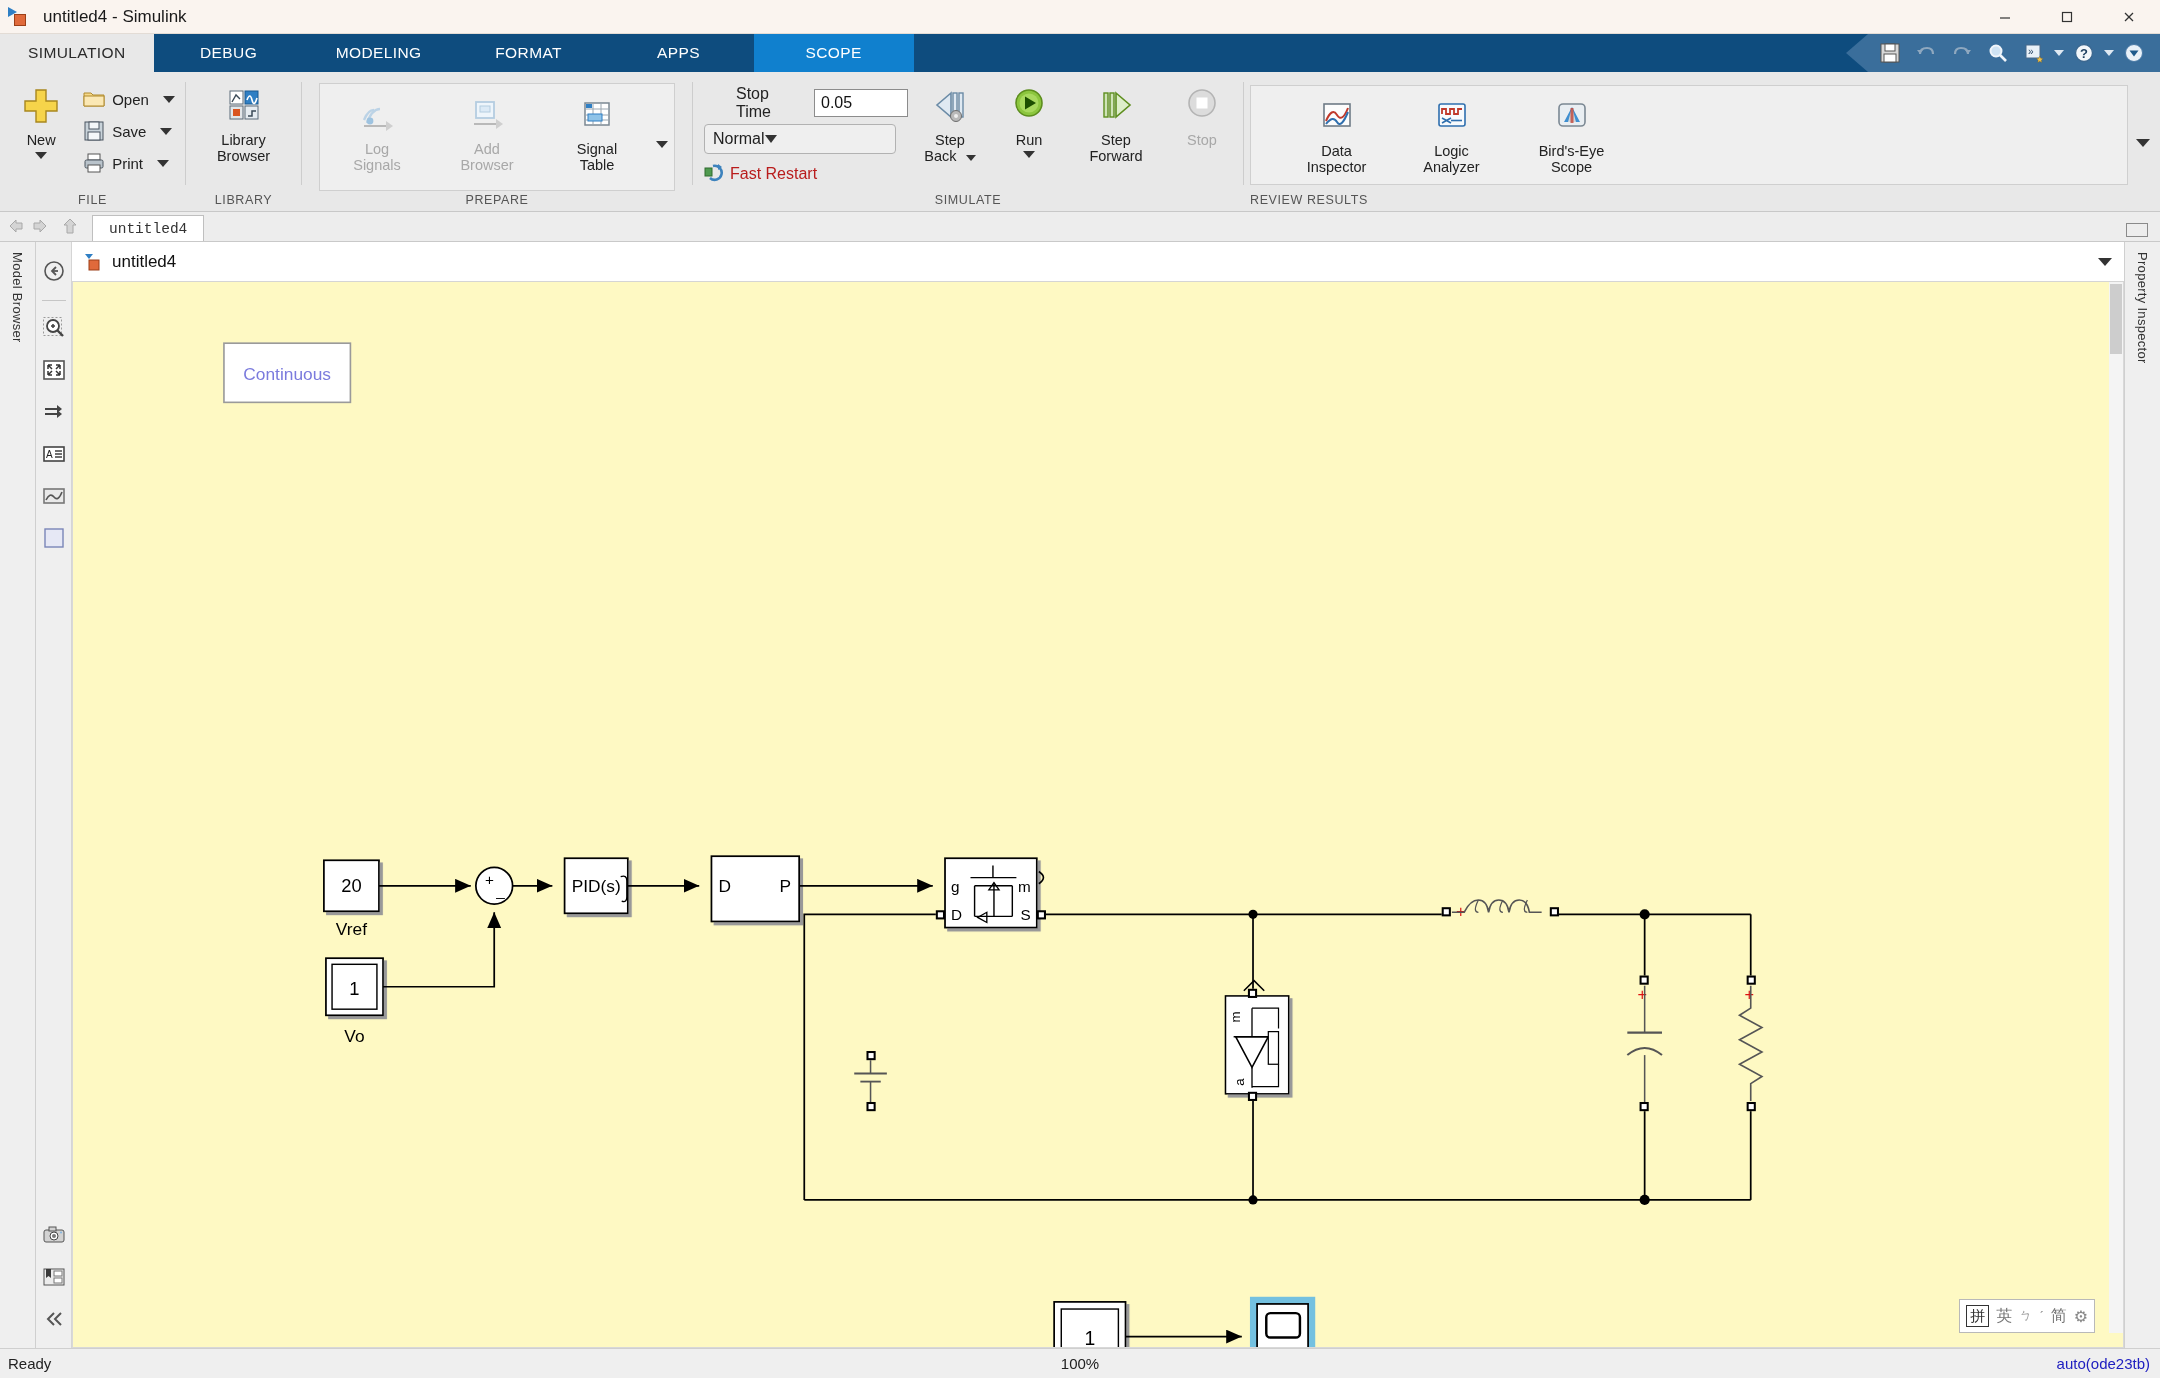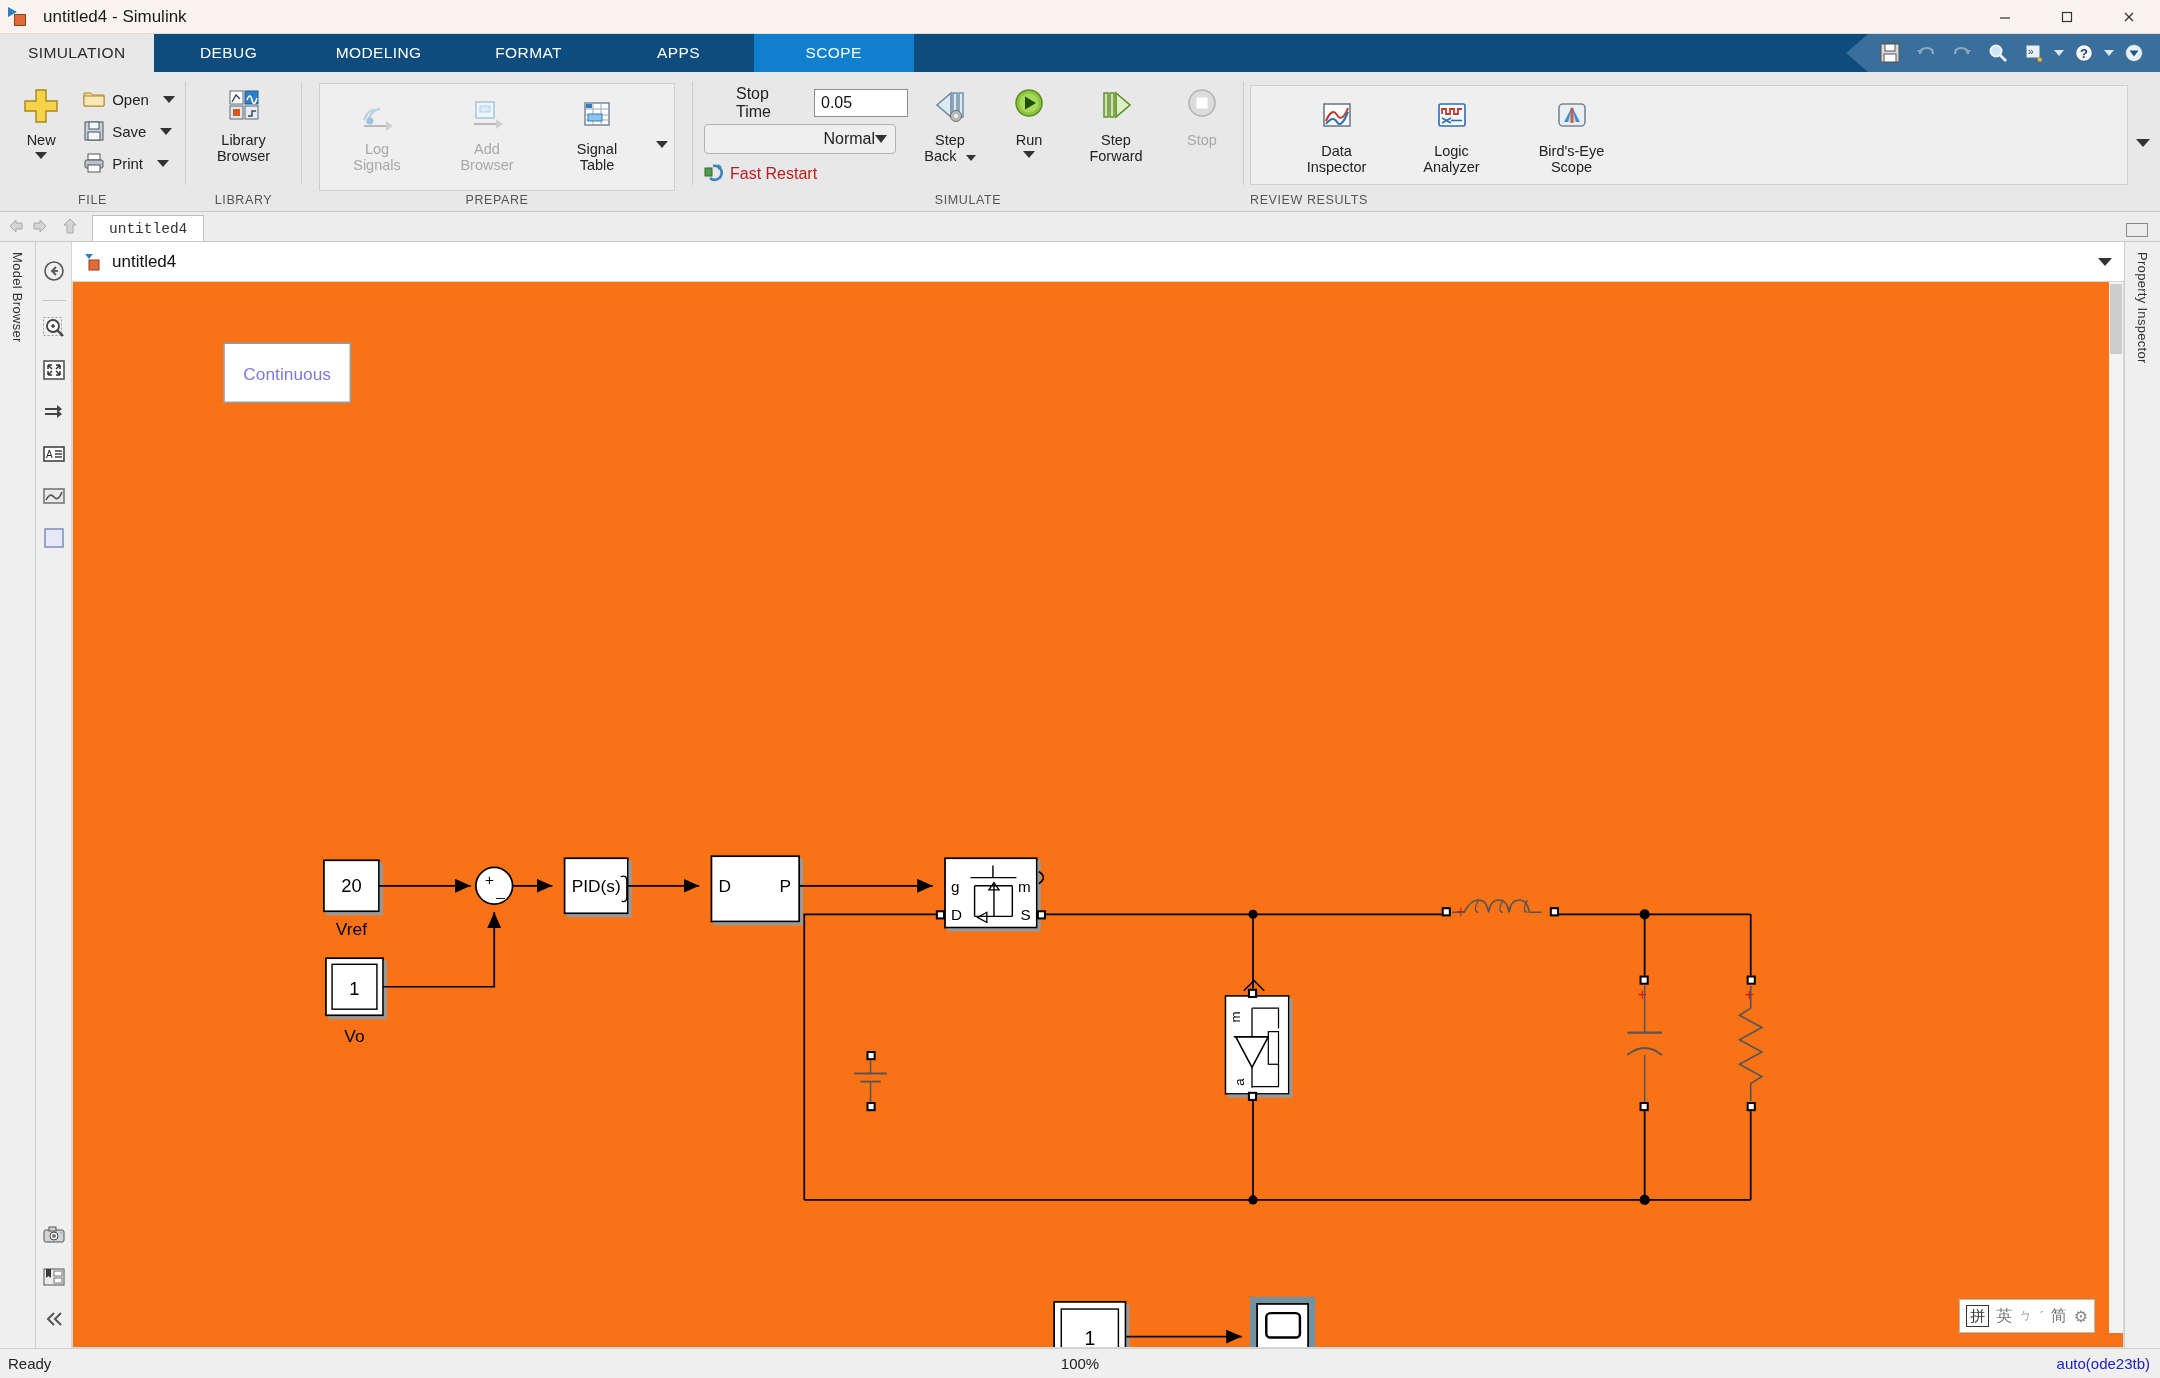--- a/index.html
+++ b/index.html
@@ -52,21 +52,21 @@
 
   .filecol{display:flex;flex-direction:column;justify-content:center;padding-left:10px;padding-top:2px;}
 
   .prepare-panel{border:1px solid #cfcfcf;background:#efefef;height:108px;display:flex;align-items:flex-start;padding:6px 2px 0 2px;margin-top:2px;}
   .panel-caret{width:20px;height:108px;display:flex;align-items:center;justify-content:center;}
 
   .simcol{display:flex;flex-direction:column;padding-top:7px;}
   .stoptime-row{display:flex;align-items:center;height:30px;margin-left:32px;}
   .stoptime-lbl{font-size:16px;color:#222;margin-right:12px;}
   .stoptime-input{width:94px;height:28px;border:1px solid #8c8c8c;background:#fff;font-size:16px;padding:0 6px;font-family:"Liberation Sans",sans-serif;color:#111;}
-  .mode-select{margin-top:6px;width:192px;height:30px;border:1px solid #b2b2b2;border-radius:4px;background:#efefef;display:flex;align-items:center;padding:0 8px;font-size:16px;color:#222;justify-content:flex-end;}
+  .mode-select{margin-top:6px;width:192px;height:30px;border:1px solid #b2b2b2;border-radius:4px;background:#efefef;display:flex;align-items:center;padding:0 8px;font-size:16px;color:#222;justify-content:flex-start;}
   .fast-row{margin-top:8px;display:flex;align-items:center;}
   .fast-lbl{font-size:16px;color:#b91c1c;margin-left:4px;}
 
   .review-panel{border:1px solid #cfcfcf;background:#efefef;height:100px;display:flex;align-items:flex-start;padding:6px 14px 0 14px;margin-top:4px;}
 
   .ribbon-expand{position:absolute;right:8px;top:62px;width:18px;height:18px;display:flex;align-items:center;justify-content:center;}
 
   
   .modelbar{height:30px;background:#ededed;display:flex;align-items:flex-end;border-bottom:1px solid #c9c9c9;position:relative;}
   .navico{width:28px;height:26px;display:flex;align-items:center;justify-content:center;margin-bottom:2px;}
@@ -78,21 +78,21 @@
   .sidestrip{width:36px;background:#efefef;border-right:1px solid #cfcfcf;display:flex;flex-direction:column;align-items:center;position:relative;}
   .sidestrip.left{width:36px;}
   .vlabel{writing-mode:vertical-rl;font-size:13px;color:#333;white-space:nowrap;margin-top:10px;letter-spacing:.3px;}
 
   .canvascol{flex:1;display:flex;flex-direction:column;min-width:0;background:#fff;}
   .titlestrip{height:40px;background:#fff;border-bottom:1px solid #d5d5d5;display:flex;align-items:center;padding-left:12px;position:relative;}
   .titlestrip .mico{width:20px;height:20px;position:relative;margin-right:8px;}
   .titlestrip .mname{font-size:17px;color:#111;}
   .titlestrip .dd{position:absolute;right:12px;width:0;height:0;border-left:7px solid transparent;border-right:7px solid transparent;border-top:8px solid #333;}
 
-  .canvaswrap{flex:1;position:relative;overflow:hidden;background:#f97316;border:1px solid #d8d8d8;border-top:none;}
+  .canvaswrap{flex:1;position:relative;overflow:hidden;background:#fef9c3;border:1px solid #d8d8d8;border-top:none;}
   .canvas{position:absolute;inset:0;}
 
   .toolcol{width:36px;background:#efefef;border-right:1px solid #d5d5d5;display:flex;flex-direction:column;align-items:center;padding-top:16px;}
   .tool{width:26px;height:26px;margin-bottom:16px;display:flex;align-items:center;justify-content:center;}
   .toolsep{width:24px;height:1px;background:#c6c6c6;margin:0 0 14px 0;}
   .toolspacer{flex:1;}
 
   .rightstrip{width:36px;background:#efefef;border-left:1px solid #cfcfcf;display:flex;flex-direction:column;align-items:center;}
   .scrolltrack{position:absolute;right:0;top:0;width:14px;bottom:14px;background:#f4f4f4;}
   .scrollthumb{position:absolute;right:1px;top:2px;width:12px;height:70px;background:#cdcdcd;}

